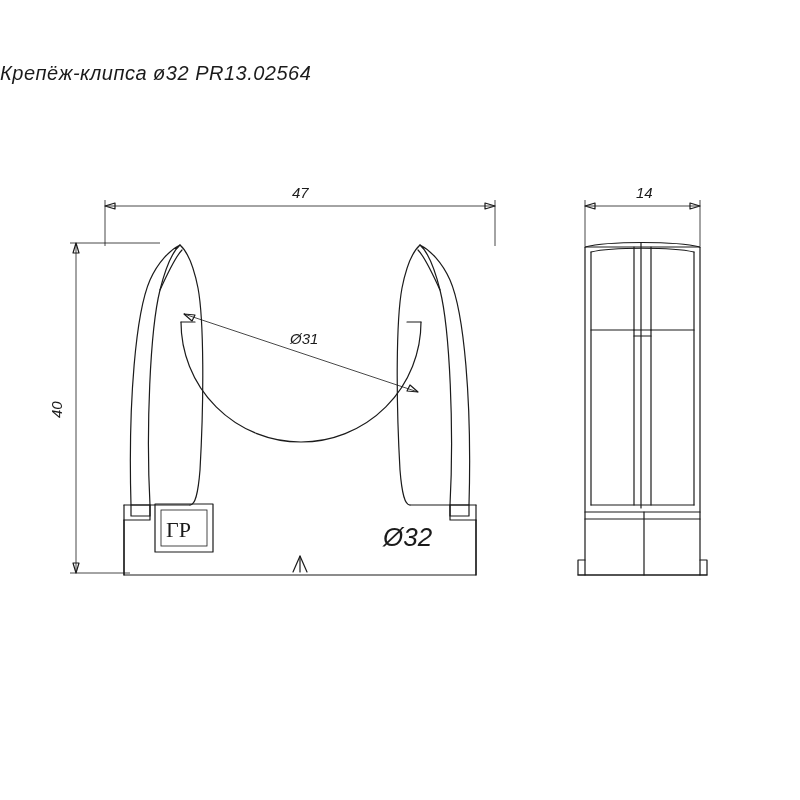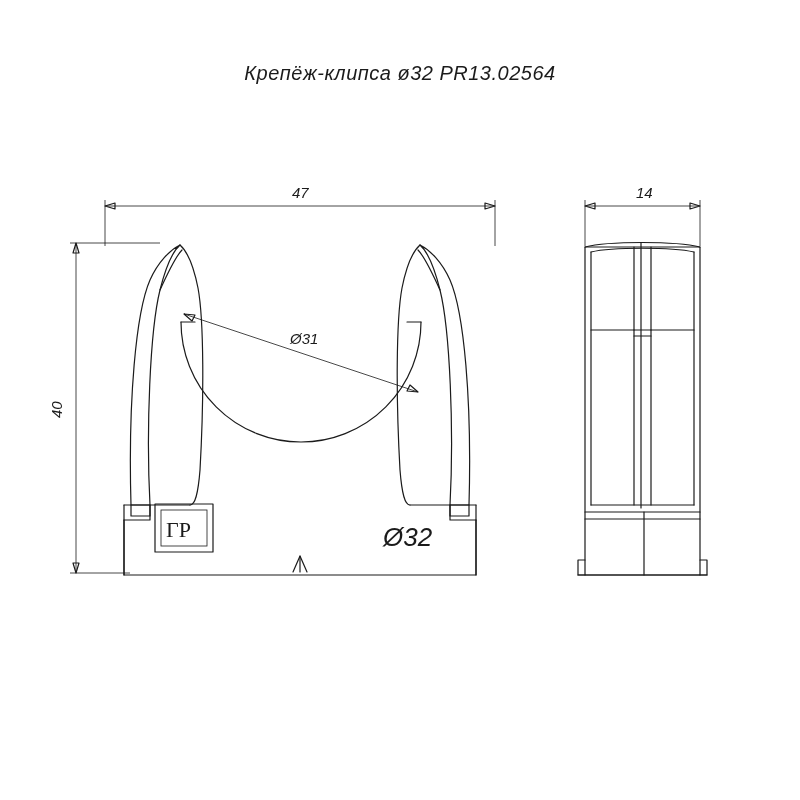--- a/index.html
+++ b/index.html
@@ -17,21 +17,21 @@
     position: relative;
     width: 800px;
     height: 800px;
     background: #ffffff;
   }
   #title {
     position: absolute;
     left: 0;
     top: 62px;
     width: 800px;
-    text-align: center;
+    text-align: left;
     font-family: "Liberation Sans", sans-serif;
     font-size: 20px;
     font-style: italic;
     letter-spacing: 0.5px;
     color: #1b1b1b;
     white-space: nowrap;
   }
   svg {
     position: absolute;
     left: 0;

